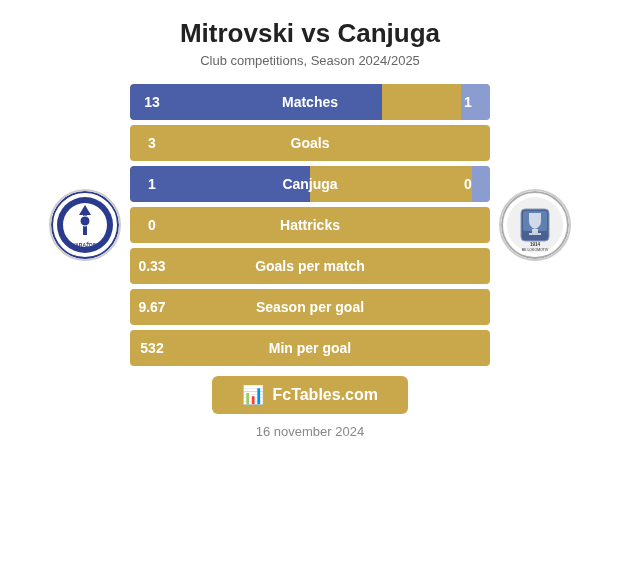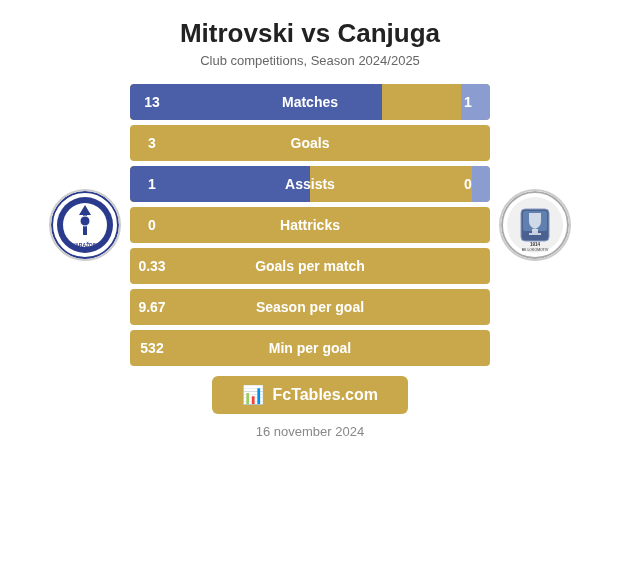--- a/index.html
+++ b/index.html
@@ -214,21 +214,21 @@
         </div>
         <div class="stat-row no-bar">
           <div class="stat-left-val">3</div>
           <div class="stat-label">Goals</div>
           <div class="stat-right-val"></div>
         </div>
         <div class="stat-row">
           <div class="fill-bar" style="width: 50%;"></div>
           <div class="fill-bar-right" style="width: 5%; background: rgb(138, 156, 208);"></div>
           <div class="stat-left-val">1</div>
-          <div class="stat-label">Assists</div>
+          <div class="stat-label">Canjuga</div>
           <div class="stat-right-val">0</div>
         </div>
         <div class="stat-row no-bar">
           <div class="stat-left-val">0</div>
           <div class="stat-label">Hattricks</div>
           <div class="stat-right-val"></div>
         </div>
         <div class="stat-row no-bar">
           <div class="stat-left-val">0.33</div>
           <div class="stat-label">Goals per match</div>

